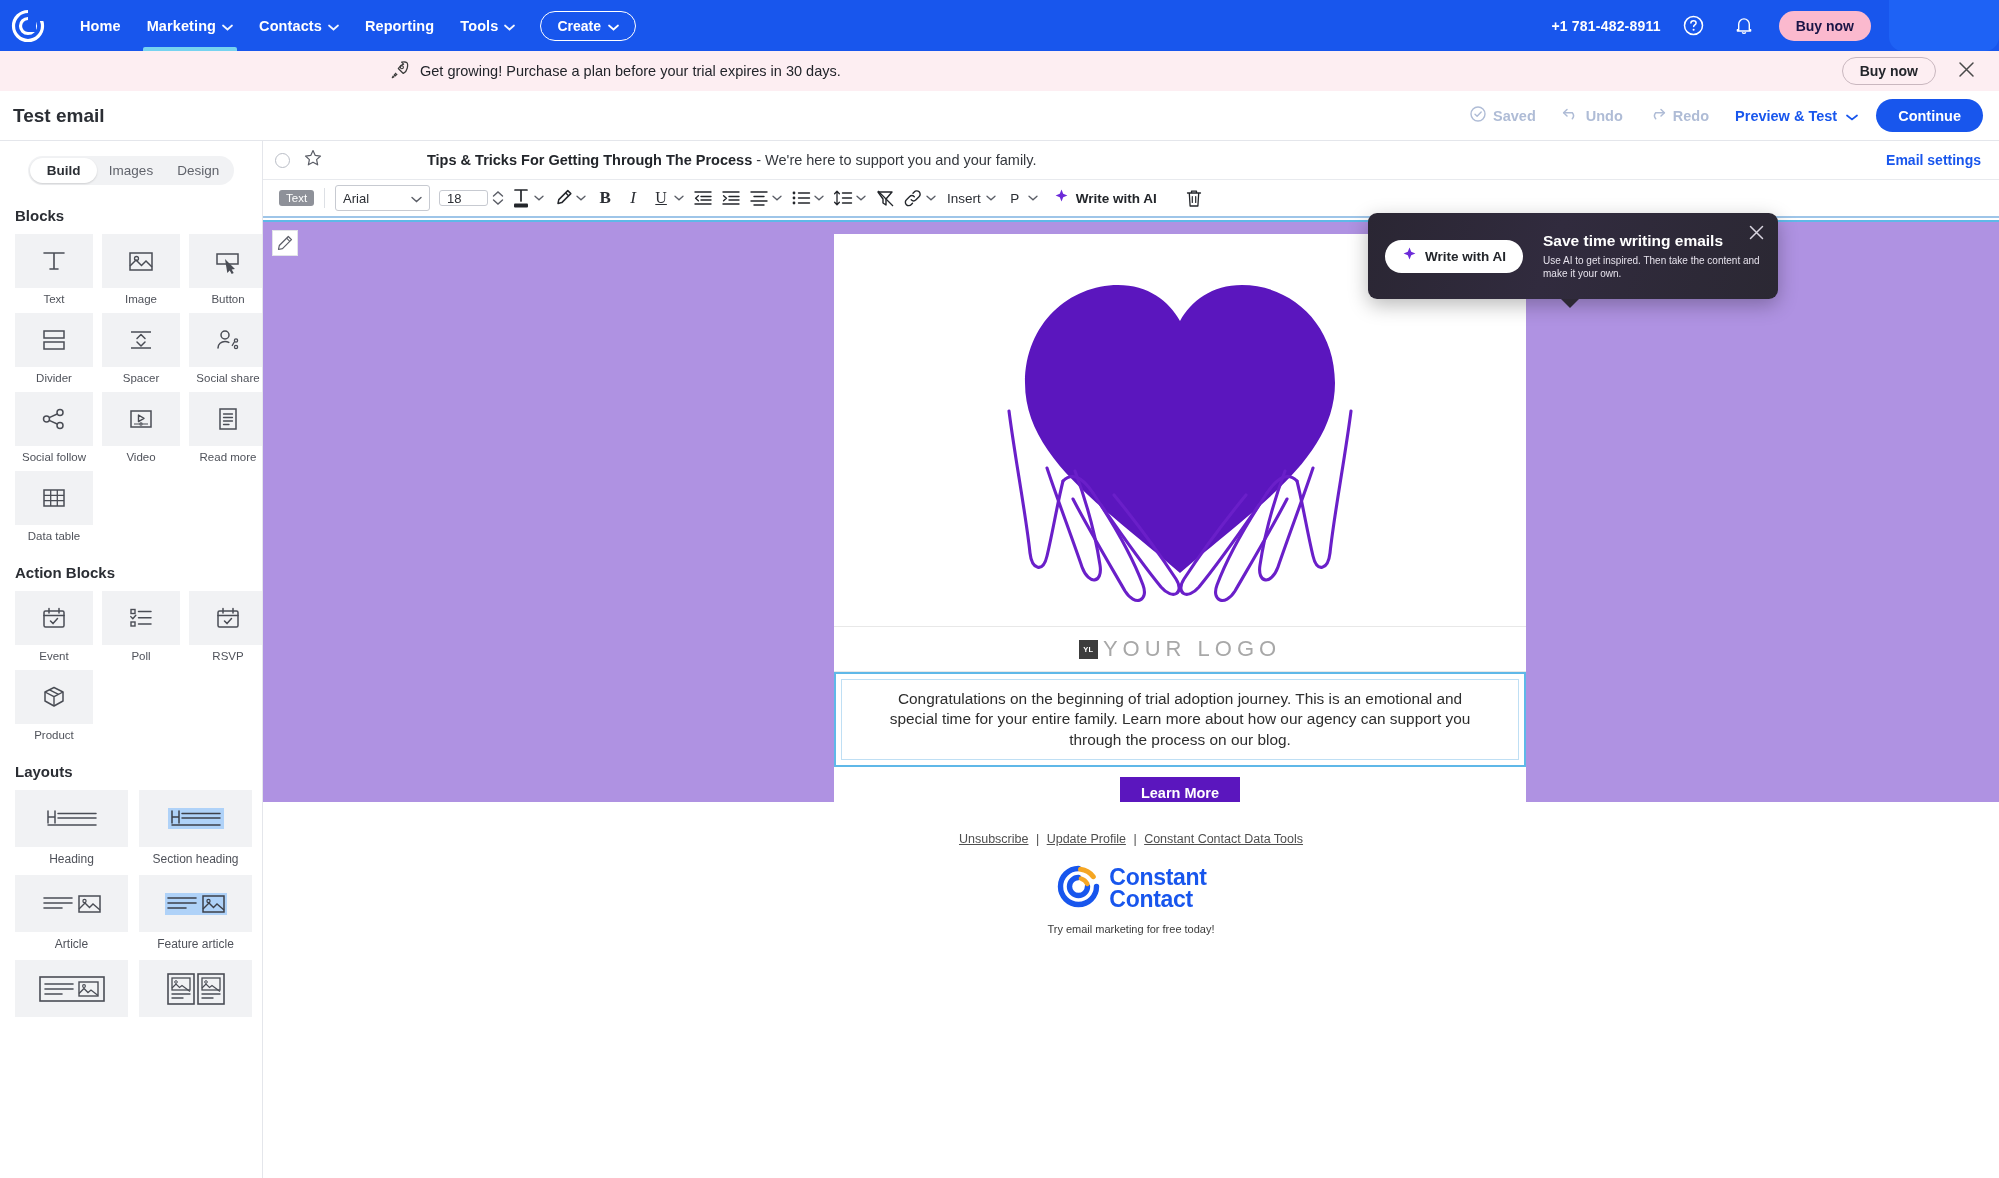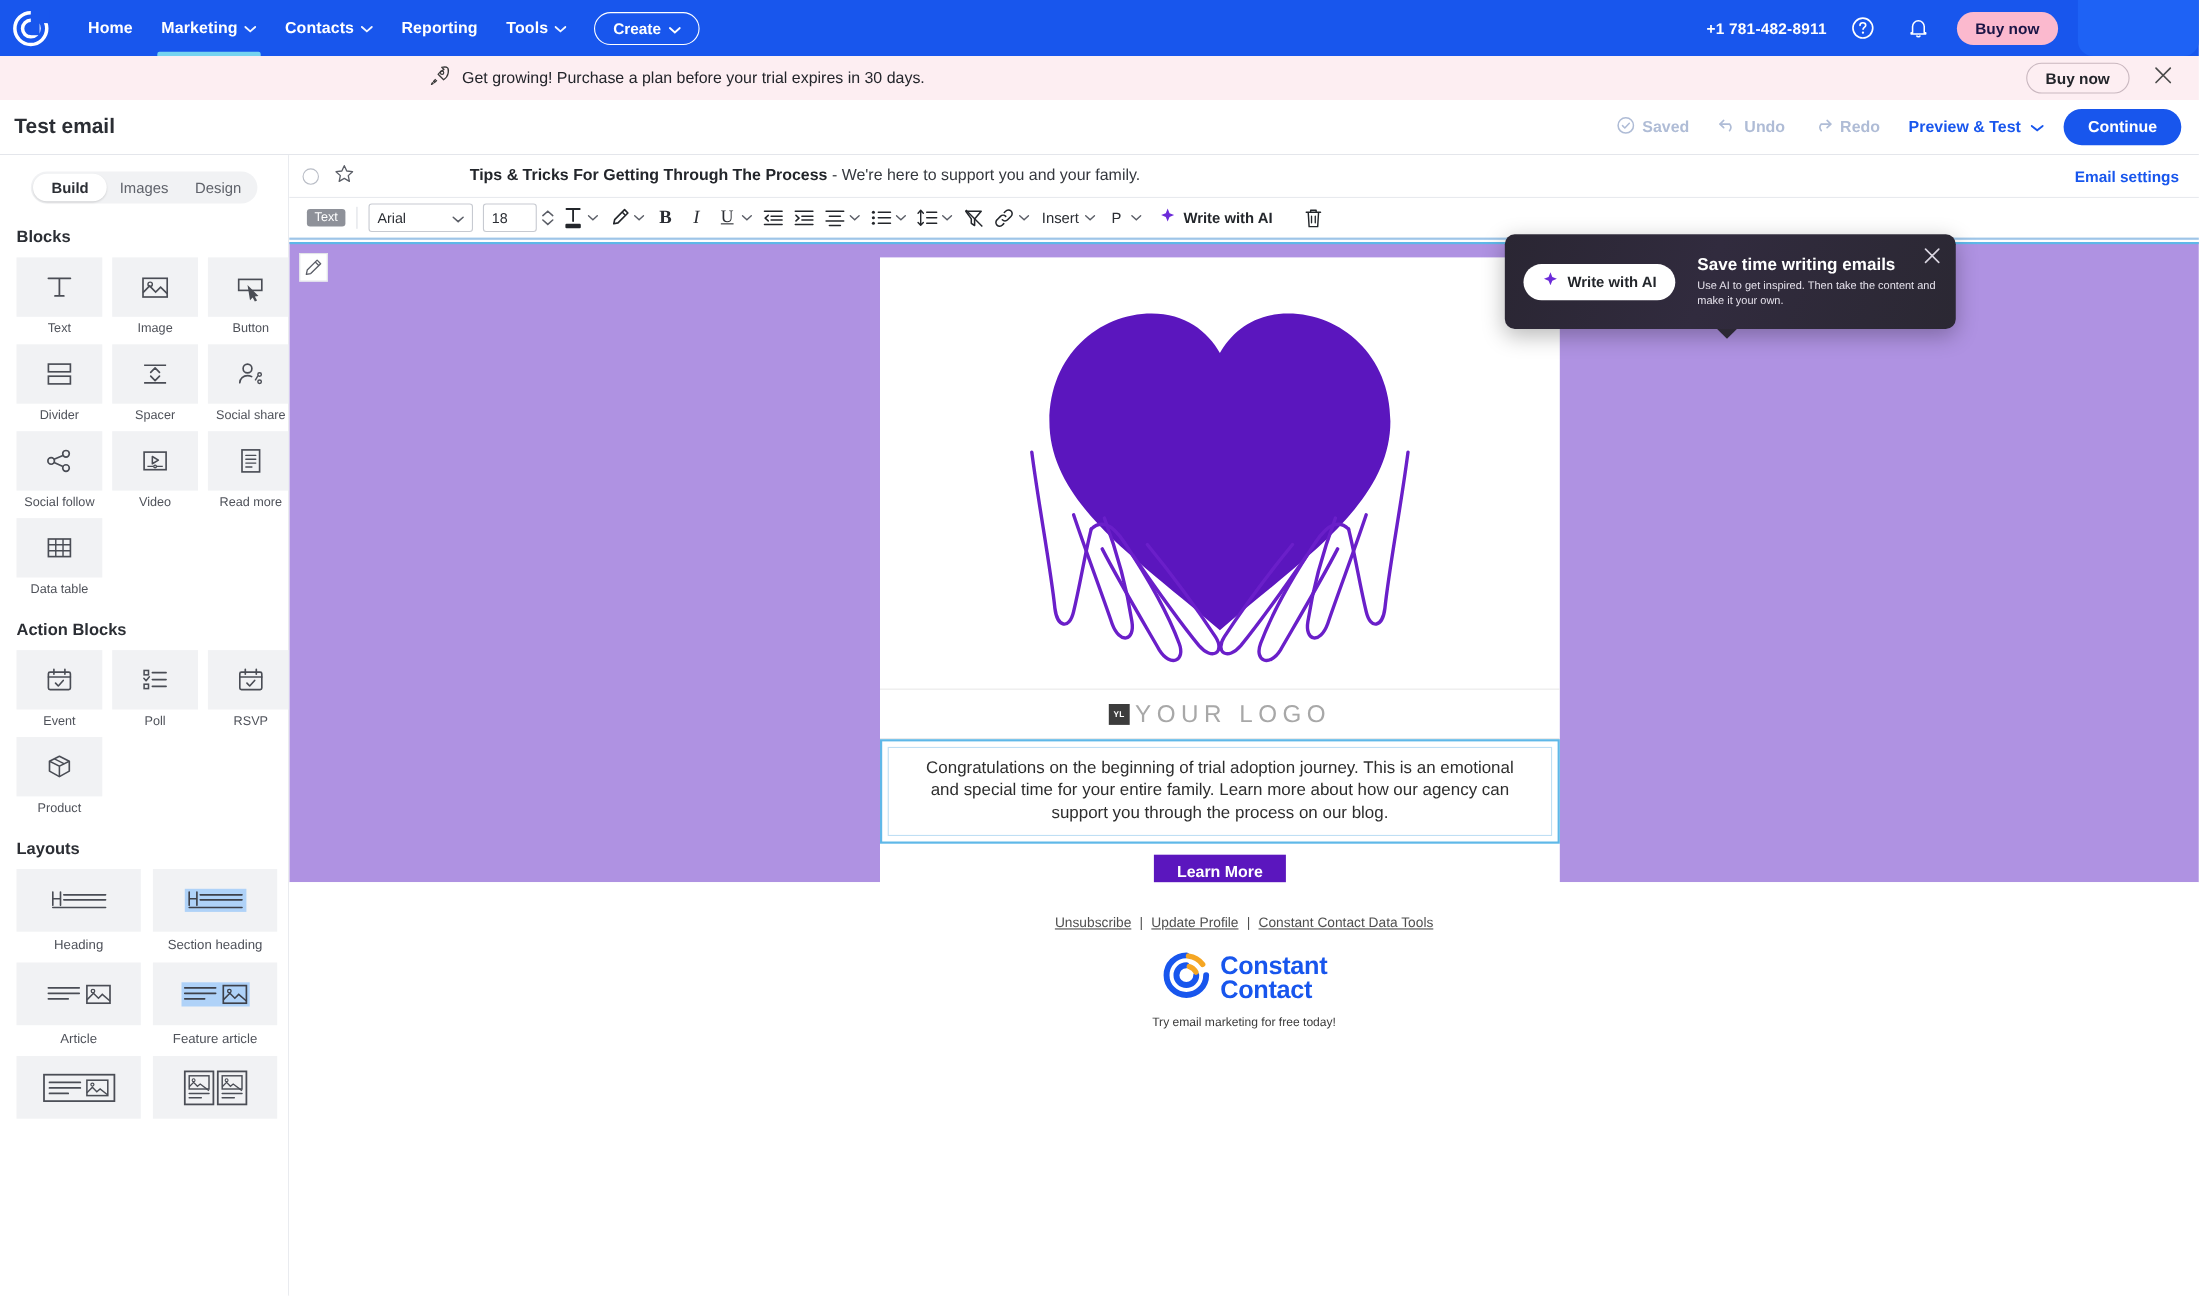--- a/index.html
+++ b/index.html
@@ -165,21 +165,21 @@
     padding: 2px 7px; font-weight: 500;
   }
   .tb-sep { width: 1px; height: 20px; background: #DDE0E5; margin: 0 10px; }
   .tb-select {
     width: 95px; height: 26px; border: 1px solid #C7CAD1; border-radius: 3px;
     display: flex; align-items: center; padding: 0 7px; font-size: 13px;
     color: #2B2E34; cursor: pointer; background: #fff;
   }
   .tb-select .caret { margin-left: auto; }
   .tb-num {
-    width: 49px; height: 26px; border: 1px solid #C7CAD1; border-radius: 3px;
+    width: 49px; height: 16px; border: 1px solid #C7CAD1; border-radius: 3px;
     display: flex; align-items: center; padding: 0 7px; font-size: 13px;
     color: #2B2E34; margin-left: 9px; background: #fff;
   }
   .spin { margin-left: 4px; display: flex; flex-direction: column;
     align-items: center; cursor: pointer; }
   .tb-btn {
     min-width: 22px; height: 28px; display: flex; align-items: center;
     justify-content: center; margin-left: 6px; cursor: pointer; color: #2B2E34;
   }
   .tb-caret { width: 14px; height: 28px; display: flex; align-items: center;
@@ -199,21 +199,21 @@
   .canvas-purple {
     position: absolute; left: 0; top: 0; width: 100%; height: 582px;
     background: #AF92E2; border-top: 2px solid #5FB8E8;
   }
   .pencil-btn {
     position: absolute; left: 9px; top: 8px; width: 26px; height: 26px;
     background: #fff; border: 1px solid #E2E4E8; display: flex;
     align-items: center; justify-content: center; cursor: pointer;
   }
   .email-card {
-    position: absolute; left: 537px; top: 14px; width: 618px; height: 655px;
+    position: absolute; left: 571px; top: 14px; width: 692px; height: 655px;
     background: #fff;
   }
   .hero { height: 393px; display: flex; align-items: center; justify-content: center;
     border-bottom: 1px solid #E8E8E8; }
   .logo-row {
     height: 45px; display: flex; align-items: center; justify-content: center;
     border-bottom: 1px solid #E8E8E8;
   }
   .logo-badge {
     width: 19px; height: 19px; background: #3C3C3C; color: #fff; font-size: 7.5px;

